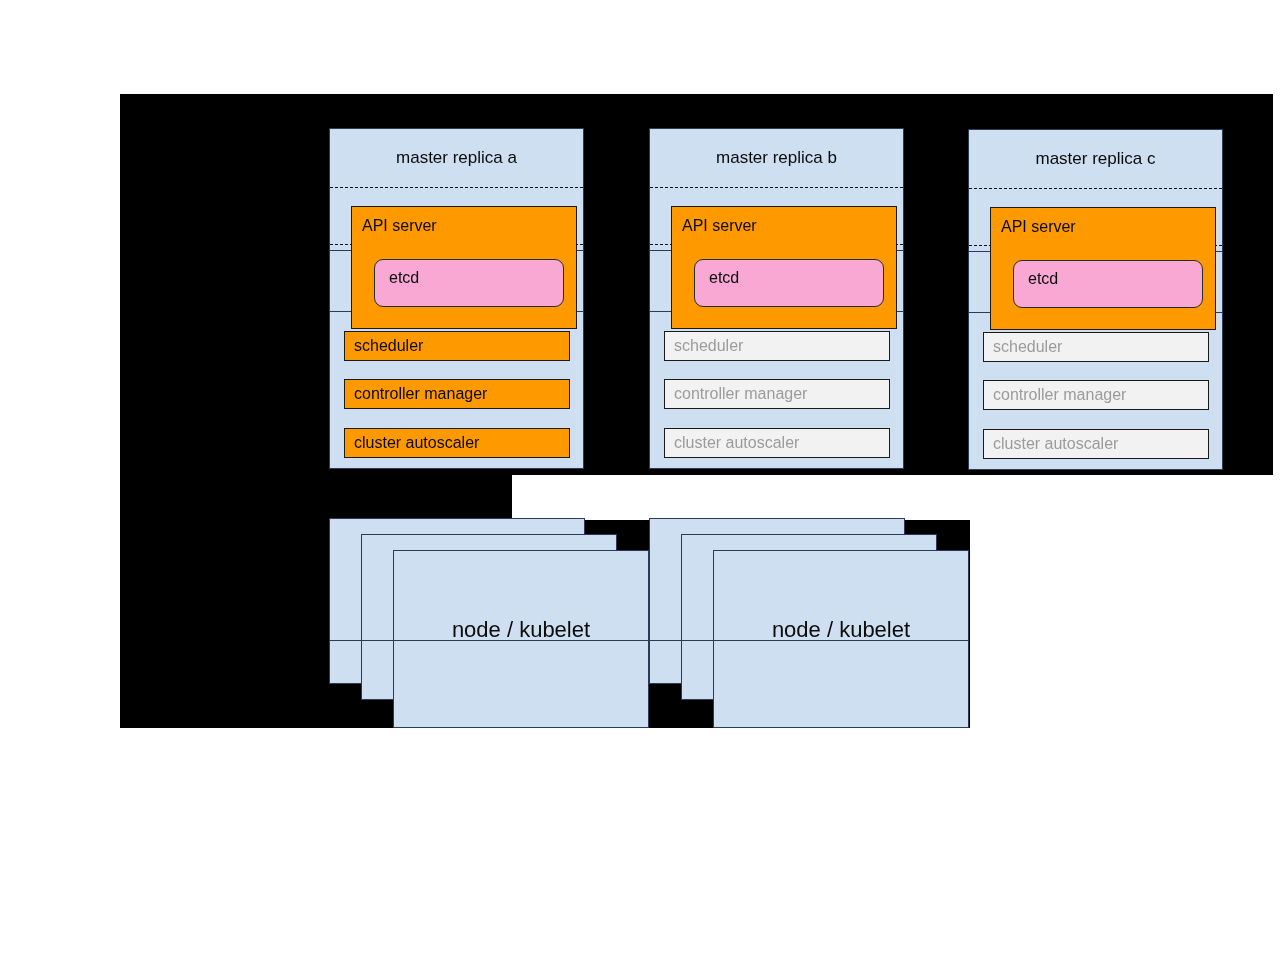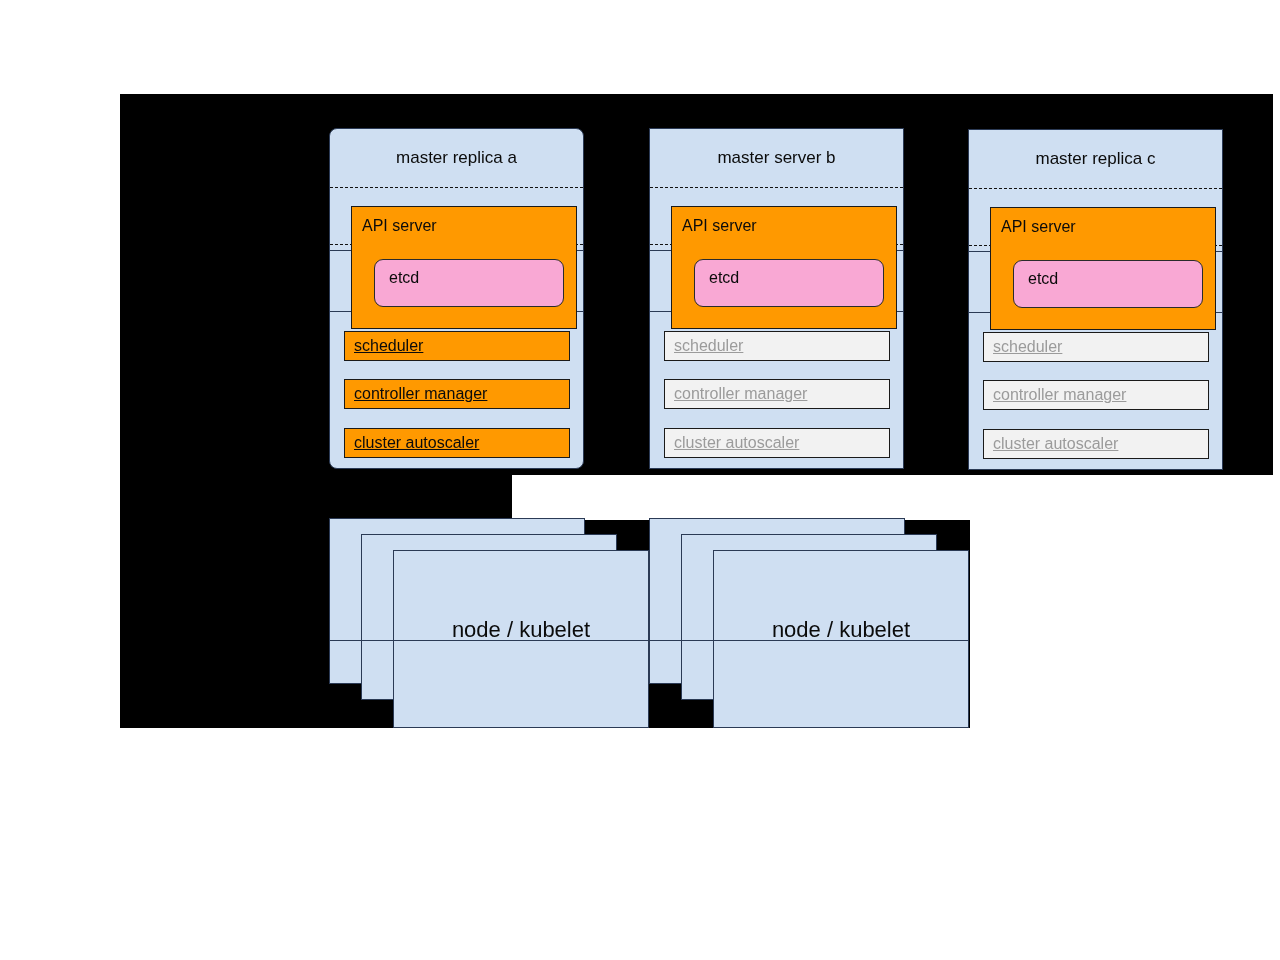--- a/index.html
+++ b/index.html
@@ -102,21 +102,20 @@
     position: absolute;
     box-sizing: border-box;
     border: 1px solid #1a1a1a;
     font-size: 16px;
     padding-left: 9px;
     line-height: 28px;
     height: 30px;
     z-index: 8;
     white-space: nowrap;
     overflow: hidden;
-    text-decoration: underline;
   }
   .component.active {
     background: #ff9900;
     color: #0b0b0b;
   }
   .component.inactive {
     background: #f2f2f2;
     color: #9b9b9b;
   }
 
@@ -143,41 +142,41 @@
 </style>
 </head>
 <body>
 
 <div id="canvas">
 
   <div class="backdrop" style="left:120px; top:94px; width:1153px; height:381px;"></div>
   <div class="backdrop" style="left:120px; top:475px; width:392px; height:45px;"></div>
   <div class="backdrop" style="left:120px; top:520px; width:850px; height:208px;"></div>
 
-  <div class="replica-card" style="left:329px; top:128px; width:255px; height:341px;border-radius:8px;">
+  <div class="replica-card" style="left:329px; top:128px; width:255px; height:341px;">
     <div class="replica-title">master replica a</div>
     <div class="band-line dashed" style="top:58px;"></div>
     <div class="band-line dashed" style="top:115px;"></div>
     <div class="band-line solid" style="top:121px;"></div>
     <div class="band-line solid" style="top:182px;"></div>
 
     <div class="api-wrap" style="left:14px; top:77px; width:226px; height:123px;">
       <div class="api-label">API server</div>
       <div class="etcd-box" style="left:22px; top:52px; width:190px; height:48px;">
         <div class="etcd-label">etcd</div>
       </div>
     </div>
 
     <div class="component active" style="left:14px; top:202px; width:226px;">scheduler</div>
     <div class="component active" style="left:14px; top:250px; width:226px;">controller manager</div>
     <div class="component active" style="left:14px; top:299px; width:226px;">cluster autoscaler</div>
   </div>
 
   <div class="replica-card" style="left:649px; top:128px; width:255px; height:341px;">
-    <div class="replica-title">master server b</div>
+    <div class="replica-title">master replica b</div>
     <div class="band-line dashed" style="top:58px;"></div>
     <div class="band-line dashed" style="top:115px;"></div>
     <div class="band-line solid" style="top:121px;"></div>
     <div class="band-line solid" style="top:182px;"></div>
 
     <div class="api-wrap" style="left:14px; top:77px; width:226px; height:123px;">
       <div class="api-label">API server</div>
       <div class="etcd-box" style="left:22px; top:52px; width:190px; height:48px;">
         <div class="etcd-label">etcd</div>
       </div>

